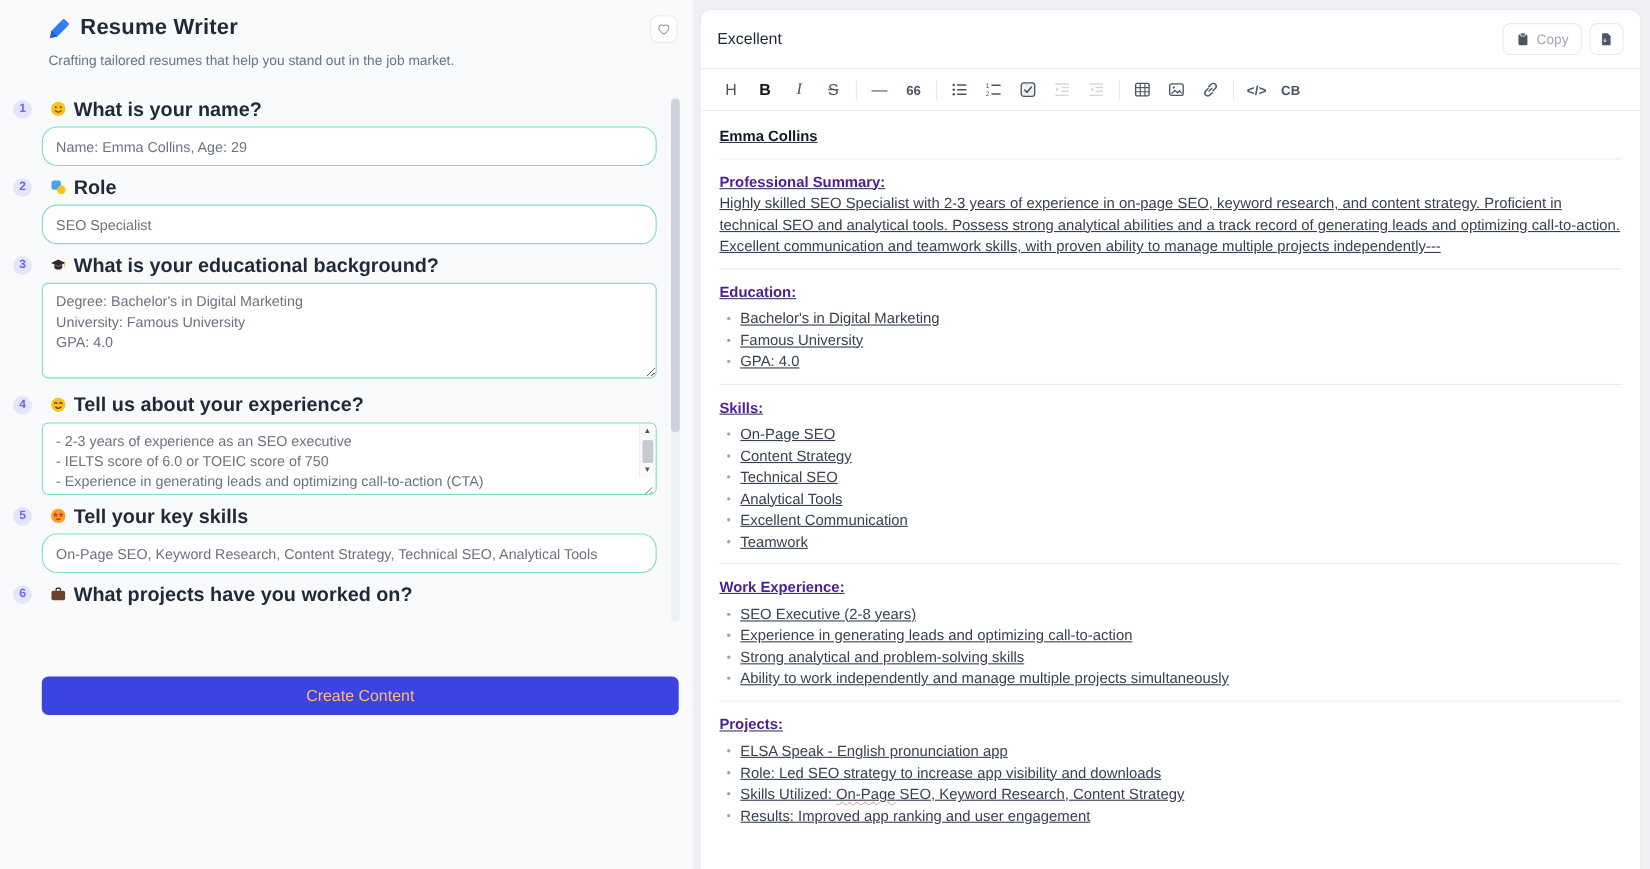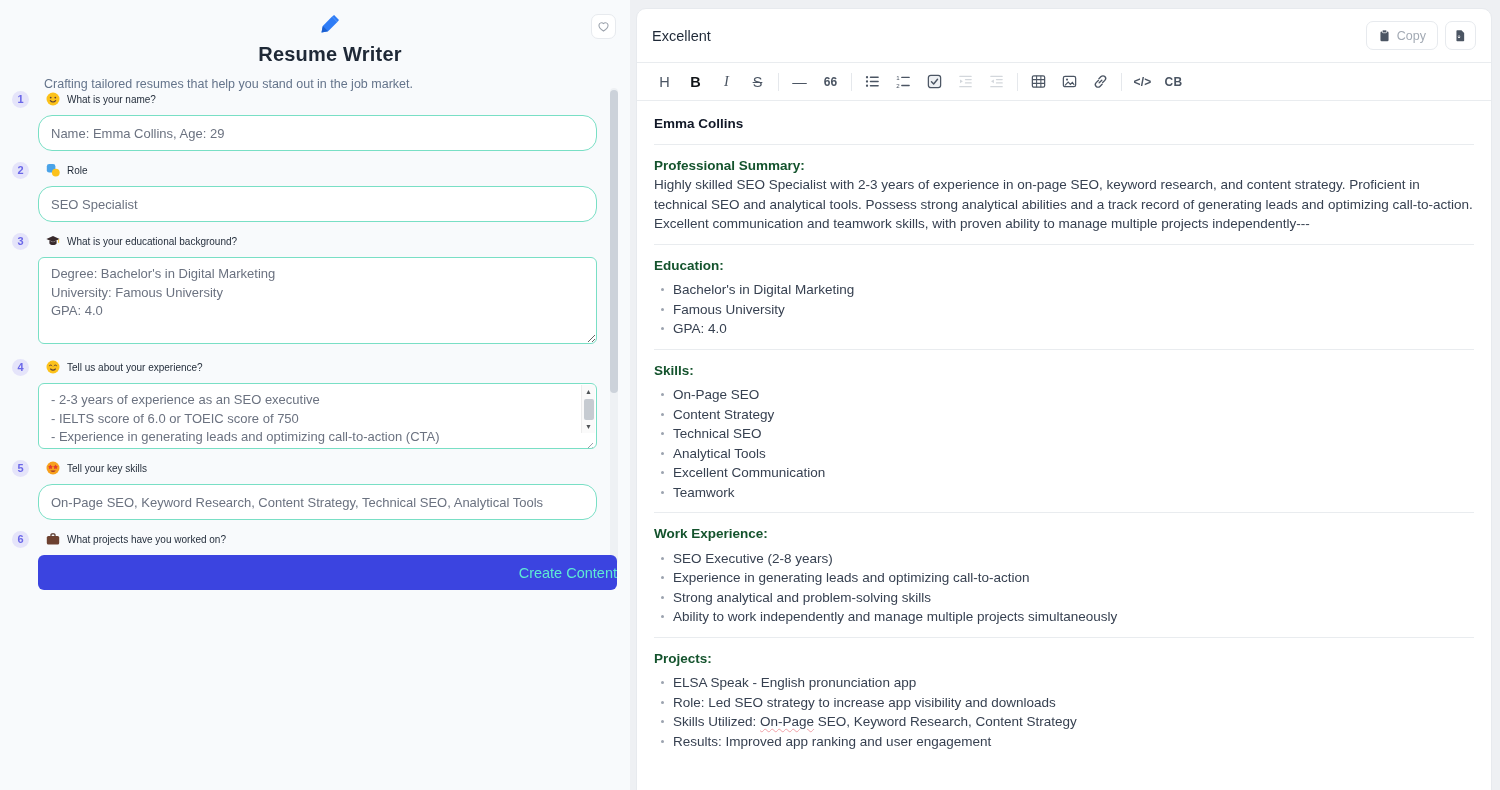--- a/index.html
+++ b/index.html
@@ -9,21 +9,21 @@
     background:#eef0f3;
     position:relative;
     color:#374151;
   }
   
   .left-panel {
     position:absolute; left:0; top:0; width:630px; height:790px;
     background:#f8fafc;
   }
   .lp-header { position:relative; padding:14px 14px 0 44px; }
-  .title-row { display:flex; align-items:center; gap:9px;flex-direction:column; }
+  .title-row { display:flex; align-items:center; gap:9px; }
   .app-title { font-size:20px; font-weight:700; color:#1f2937; letter-spacing:.2px; }
   .pencil { width:20px; height:20px; flex:0 0 auto; }
   .heart-btn {
     position:absolute; top:14px; right:14px; width:25px; height:25px;
     background:#fff; border:1px solid #e7eaee; border-radius:7px;
     display:flex; align-items:center; justify-content:center; cursor:pointer;
   }
   .subtitle { margin-top:11px; font-size:12.5px; color:#64748b; }
 
   .questions-scroll {
@@ -31,21 +31,21 @@
     overflow:hidden; padding:6px 21px 0 12px;
   }
   .q-label-row { display:flex; align-items:center; gap:7px; height:16px; margin-bottom:8px; }
   .q-badge {
     width:17px; height:17px; border-radius:50%; background:#e5e4fa; color:#6a67e8;
     font-size:11px; font-weight:700; display:flex; align-items:center; justify-content:center;
     flex:0 0 auto; margin-right:10px;
   }
   .q-emoji { width:14px; height:14px; flex:0 0 auto; display:inline-flex; }
   .q-emoji svg { width:14px; height:14px; }
-  .q-label { font-size:10px; font-weight:400; color:#1f2937; }
+  .q-label { font-size:18px; font-weight:700; color:#1f2937; }
   .q-field { margin:0 0 11px 26px; width:559px; }
   .text-input {
     width:559px; height:36px; border:1px solid #79dfc5; border-radius:14px;
     background:#fff; padding:0 12px; font-family:"Liberation Sans",sans-serif;
     font-size:13px; color:#6b7280; outline:none;
   }
   .text-area {
     width:559px; height:87px; border:1px solid #79dfc5; border-radius:6px;
     background:#fff; padding:7px 12px; font-family:"Liberation Sans",sans-serif;
     font-size:13px; line-height:18.5px; color:#6b7280; outline:none; resize:both;
@@ -66,23 +66,23 @@
   .sb-arrow { font-size:7px; color:#4f5356; line-height:13px; height:13px; cursor:pointer; }
   .sb-thumb { width:10px; height:22px; background:#c6cbd1; border-radius:2px; margin-top:1px; cursor:pointer; }
   .sb-fill { flex:1; }
   .resize-corner { position:absolute; right:2px; bottom:2px; width:9px; height:9px; }
   .lp-scrollbar-track {
     position:absolute; top:88px; right:12px; width:8px; height:477px;
     background:#eef1f4; border-radius:4px;
   }
   .lp-scrollbar-thumb { position:absolute; top:2px; left:0; width:8px; height:303px; background:#ccd2da; border-radius:4px; cursor:pointer; }
   .create-btn {
-    position:absolute; top:555px; left:38px; width:579px; height:35px;
-    background:#3b44e0; color:#5eead4; font-family:"Liberation Sans",sans-serif;
-    font-size:14.5px; border:none; border-radius:6px; cursor:pointer;text-align:right;
+    position:absolute; top:615px; left:38px; width:579px; height:35px;
+    background:#3b44e0; color:#fdba74; font-family:"Liberation Sans",sans-serif;
+    font-size:14.5px; border:none; border-radius:6px; cursor:pointer;
   }
 
   
   .card {
     position:absolute; left:636px; top:8px; width:856px; height:790px;
     background:#fff; border:1px solid #e7eaee; border-radius:10px 10px 0 0;
   }
   .card-header {
     height:54px; display:flex; align-items:center; padding:0 15px;
     border-bottom:1px solid #e9ecef;
@@ -113,25 +113,25 @@
   .tb-item.active { color:#111418; font-weight:700; }
   .tb-item.disabled { color:#d3d7dc; cursor:default; }
   .tb-sep { width:1px; height:18px; background:#e5e8ec; margin:0 5px; flex:0 0 auto; }
   .tb-text-b { font-weight:700; }
   .tb-text-i { font-style:italic; font-family:"Liberation Serif",serif; }
   .tb-text-s { text-decoration:line-through; }
   .tb-small { font-size:12px; font-weight:700; letter-spacing:.3px; }
   .tb-quote { font-size:12px; font-weight:700; }
 
   .doc {
-    padding:13px 17px 16px; font-size:13.5px; line-height:19.5px; color:#374151;
+    padding:13px 17px 16px; font-size:13.5px; line-height:19.5px; color:#374151;text-decoration:underline;
   }
   .doc-name { font-weight:700; color:#111827; }
   .doc hr { border:none; border-top:1px solid #e9ecef; margin:10px 0 11px; }
-  .sec-heading { font-weight:700; color:#14532d; }
+  .sec-heading { font-weight:700; color:#4c1d95; }
   .sec-para { margin:0; }
   .doc ul { list-style:none; margin:5px 0 0; }
   .doc li { position:relative; padding-left:19px; line-height:19.5px; }
   .doc li::before {
     content:""; position:absolute; left:7px; top:8px; width:3px; height:3px;
     border-radius:50%; background:#9ca3af;
   }
   .misspell {
     text-decoration:underline wavy #f0a1a8;
     text-decoration-thickness:1px; text-underline-offset:2px;

